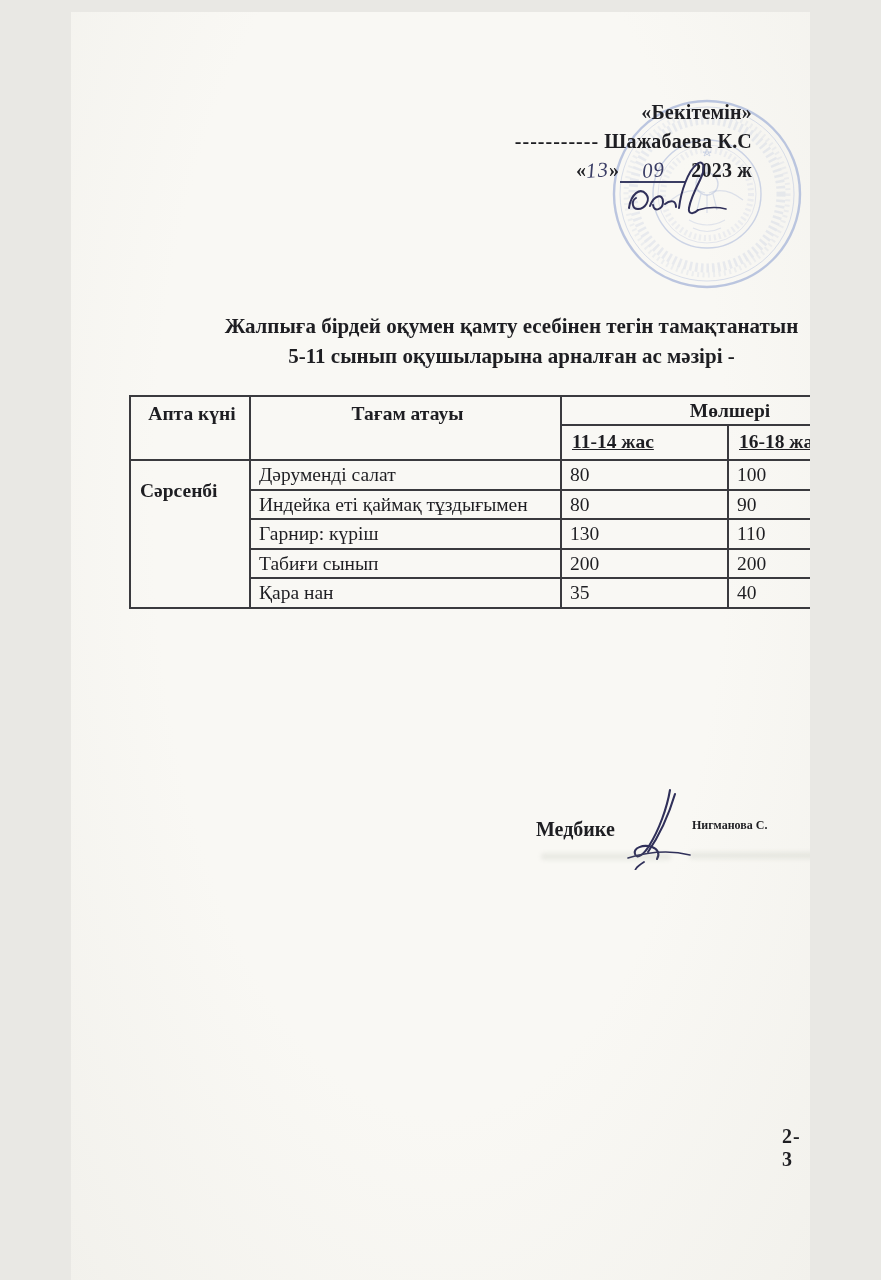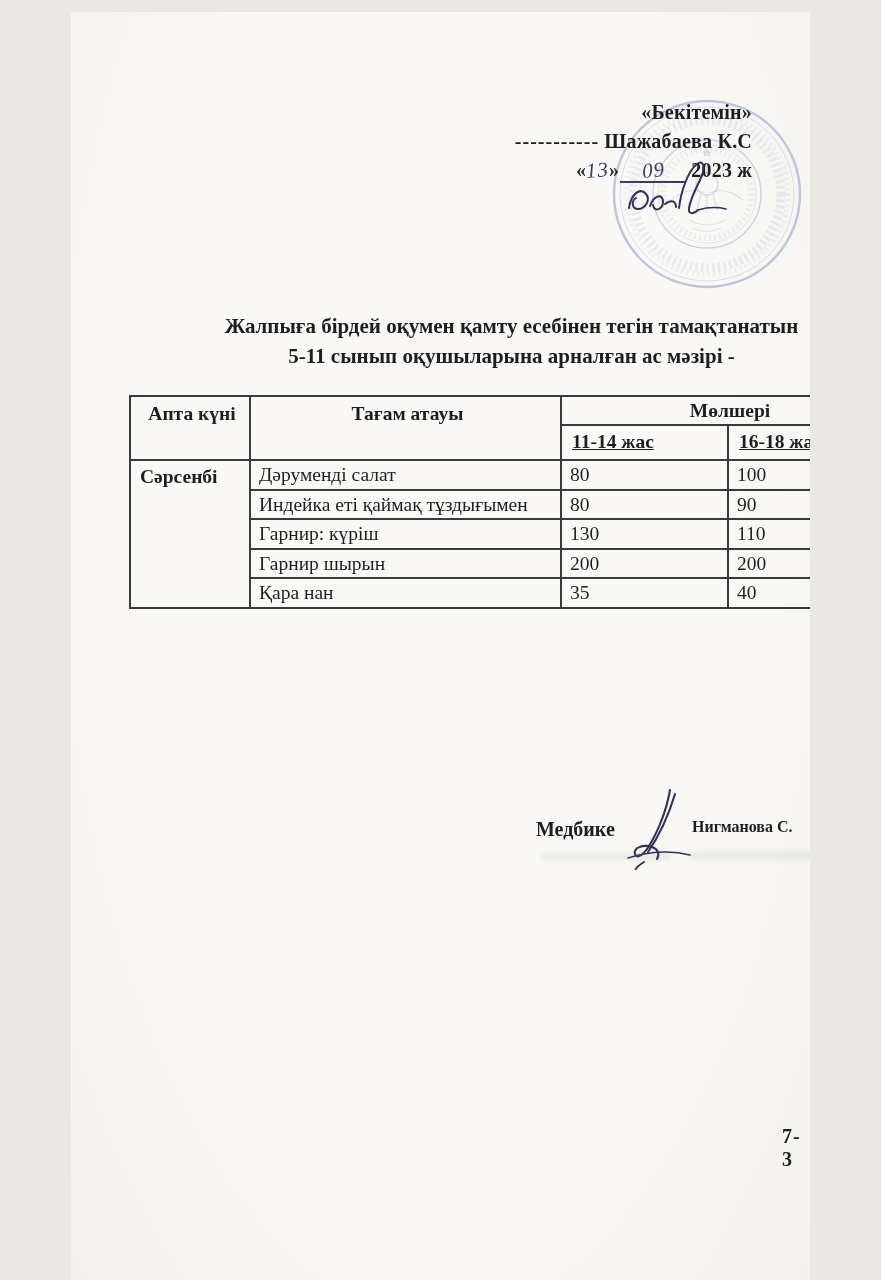--- a/index.html
+++ b/index.html
@@ -52,26 +52,26 @@
     border:2px solid #3a3a3e;
     font-size:19.5px;line-height:24px;
     vertical-align:top;overflow:hidden;white-space:nowrap;
     padding:2px 4px 0 8px;
   }
   col.c-day{width:120px;}col.c-dish{width:311px;}col.c-a1{width:167px;}col.c-a2{width:167px;}
   th{font-weight:bold;text-align:left;}
   .th-day,.th-dish{text-align:center;vertical-align:top;padding-top:5px;height:25px;}
   .th-amount{text-align:center;height:25px;padding-top:2px;}
   .th-age{height:29px;padding-top:4px;padding-left:10px;text-decoration:underline;}
-  .td-day{font-weight:bold;padding-left:9px;padding-top:4px;}
+  .td-day{font-weight:bold;padding-left:9px;padding-top:18px;}
   tbody td{height:25.5px;}
 
   
   .signoff-role{position:absolute;left:465px;top:806px;font-weight:bold;font-size:20px;}
-  .signoff-name{position:absolute;left:621px;top:806px;font-weight:bold;font-size:16px;}
+  .signoff-name{position:absolute;left:621px;top:806px;font-weight:bold;font-size:12px;}
   .sig2{position:absolute;left:543px;top:772px;width:96px;height:86px;}
   .ghost{position:absolute;height:7px;border-radius:3px;background:#7a8470;opacity:.12;filter:blur(2px);}
   .g1{left:470px;top:841px;width:130px;}
   .g2{left:618px;top:840px;width:150px;}
 
   
   .pagenum{position:absolute;left:711px;top:1113px;font-weight:bold;font-size:20px;letter-spacing:1px;}
 </style>
 </head>
 <body>
@@ -148,21 +148,21 @@
           <td>Индейка еті қаймақ тұздығымен</td>
           <td>80</td>
           <td>90</td>
         </tr>
         <tr>
           <td>Гарнир: күріш</td>
           <td>130</td>
           <td>110</td>
         </tr>
         <tr>
-          <td>Гарнир шырын</td>
+          <td>Табиғи сынып</td>
           <td>200</td>
           <td>200</td>
         </tr>
         <tr>
           <td>Қара нан</td>
           <td>35</td>
           <td>40</td>
         </tr>
       </tbody>
     </table>
@@ -174,15 +174,15 @@
       <path d="M56,6 c-3,18 -11,40 -21,56 c-5,8 -12,14 -14,8 c-2,-6 8,-10 17,-7 c6,2 8,7 5,12"></path>
       <path d="M61,10 c-6,20 -16,42 -27,58"></path>
       <path d="M14,74 c20,-6 42,-8 62,-3" stroke-width="1.6"></path>
       <path d="M30,78 c-8,5 -11,9 -7,11" stroke-width="1.8"></path>
     </g>
   </svg>
   <div class="signoff-name">Нигманова С.</div>
   <div class="ghost g1"></div>
   <div class="ghost g2"></div>
 
-  <div class="pagenum">7-3</div>
+  <div class="pagenum">2-3</div>
 
 </div>
 
 </body></html>

